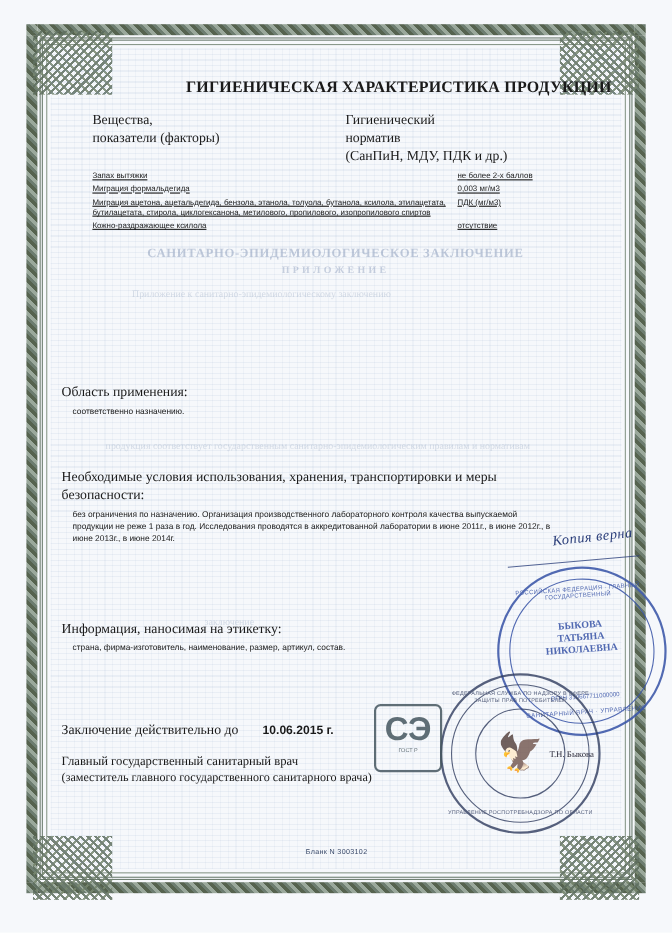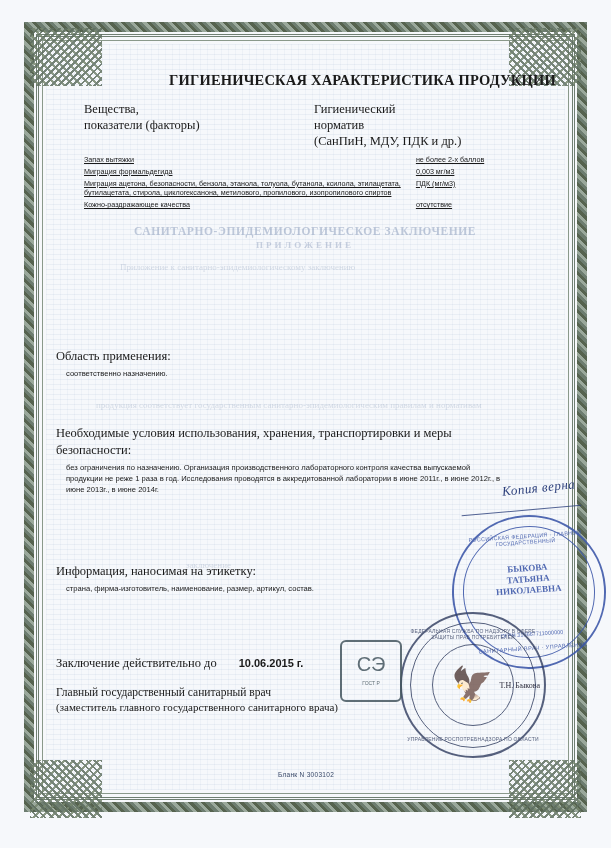--- a/index.html
+++ b/index.html
@@ -327,23 +327,23 @@
     width: 58px;
     height: 58px;
     border: 2px solid #45565f;
     border-radius: 6px;
     color: #45565f;
     opacity: .85;
     text-align: center;
     font-family: "Liberation Sans", sans-serif;
   }
   .stamp-emblem .mark {
-    font-size: 20px;
+    font-size: 30px;
     line-height: 44px;
-    font-weight: normal;
+    font-weight: bold;
   }
   .stamp-emblem .sub {
     font-size: 5px;
     margin-top: -6px;
   }
 </style>
 </head>
 <body>
 
 <div id="page">
@@ -386,25 +386,25 @@
       <tbody>
           <tr>
         <td class="name">Запах вытяжки</td>
         <td class="val">не более 2-х баллов</td>
       </tr>
       <tr>
         <td class="name">Миграция формальдегида</td>
         <td class="val">0,003 мг/м3</td>
       </tr>
       <tr>
-        <td class="name">Миграция ацетона, безопасности, бензола, этанола, толуола, бутанола, ксилола, этилацетата, бутилацетата, стирола, циклогексанона, метилового, пропилового, изопропилового спиртов</td>
+        <td class="name">Миграция ацетона, ацетальдегида, бензола, этанола, толуола, бутанола, ксилола, этилацетата, бутилацетата, стирола, циклогексанона, метилового, пропилового, изопропилового спиртов</td>
         <td class="val">ПДК (мг/м3)</td>
       </tr>
       <tr>
-        <td class="name">Кожно-раздражающее качества</td>
+        <td class="name">Кожно-раздражающее ксилола</td>
         <td class="val">отсутствие</td>
       </tr>
     </tbody>
       </table>
 
     <div class="section" style="margin-top:136px;">
       <div class="section-head">Область применения:</div>
       <div class="section-body">соответственно назначению.</div>
     </div>
 

